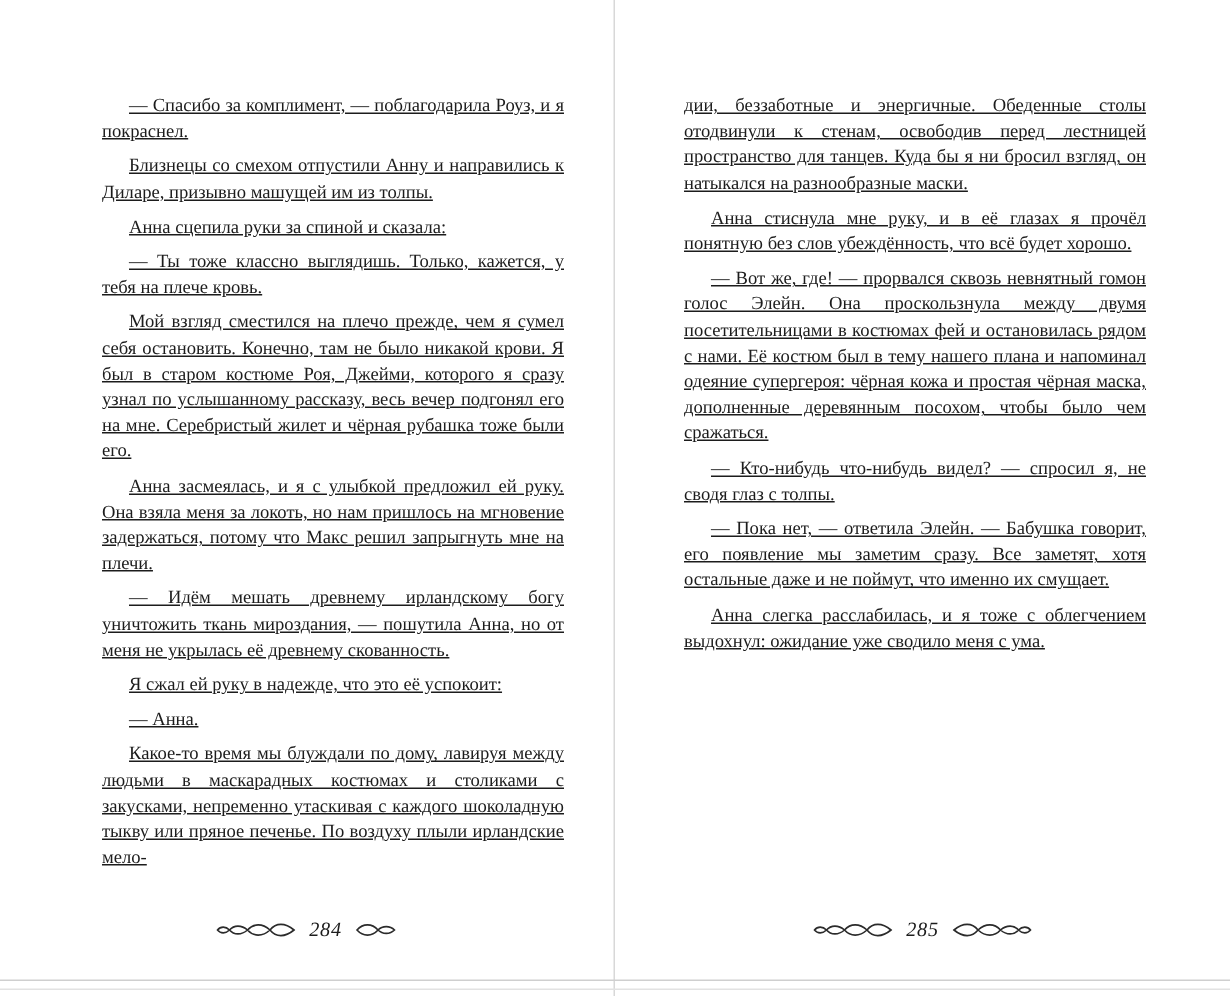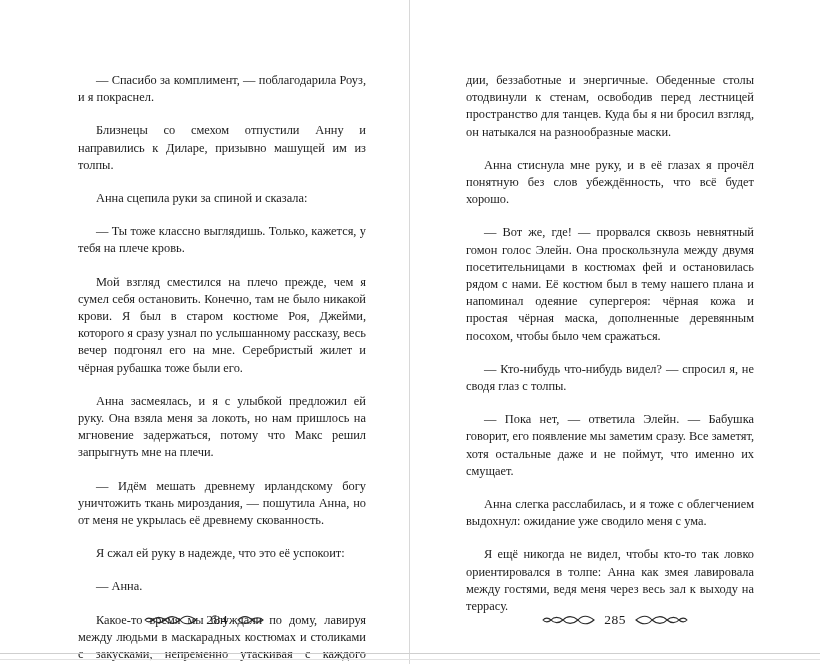--- a/index.html
+++ b/index.html
@@ -64,41 +64,43 @@
 
   .body-text {
     font-size: 12.4px;
     line-height: 17.2px;
     text-align: justify;
     text-justify: inter-word;
     hyphens: manual;
     color: #1c1c1c;
   }
   .body-text p {
-    margin: 16px;
+    margin: 6px;
     text-indent: 18px;
+    text-decoration: underline;
   }
   .body-text p.noindent {
     text-indent: 0;
   }
 
   .folio {
     position: absolute;
     bottom: 36px;
     width: 100%;
     text-align: center;
     font-size: 13px;
     letter-spacing: 0.5px;
     color: #1c1c1c;
   }
   .folio-row {
     display: flex;
     align-items: center;
     justify-content: center;
     gap: 8px;
+    font-style: italic;
   }
   .folio-num {
     font-size: 13.5px;
     font-family: "Liberation Serif", serif;
   }
   .orn {
     display: inline-block;
     line-height: 1;
     color: #2b2b2b;
   }
@@ -152,21 +154,20 @@
 
   <div class="page page-right">
     <div class="page-inner">
       <div class="body-text">
         <p class="noindent">дии, беззаботные и энергичные. Обеденные столы отодвинули к стенам, освободив перед лестницей пространство для танцев. Куда бы я ни бросил взгляд, он натыкался на разнообразные маски.</p>
         <p>Анна стиснула мне руку, и в её глазах я прочёл понятную без слов убеждённость, что всё будет хорошо.</p>
         <p>— Вот же, где! — прорвался сквозь невнятный гомон голос Элейн. Она проскользнула между двумя посетительницами в костюмах фей и остановилась рядом с нами. Её костюм был в тему нашего плана и напоминал одеяние супергероя: чёрная кожа и простая чёрная маска, дополненные деревянным посохом, чтобы было чем сражаться.</p>
         <p>— Кто-нибудь что-нибудь видел? — спросил я, не сводя глаз с толпы.</p>
         <p>— Пока нет, — ответила Элейн. — Бабушка говорит, его появление мы заметим сразу. Все заметят, хотя остальные даже и не поймут, что именно их смущает.</p>
         <p>Анна слегка расслабилась, и я тоже с облегчением выдохнул: ожидание уже сводило меня с ума.</p>
-        <p>Я ещё никогда не видел, чтобы кто-то так ловко ориентировался в толпе: Анна как змея лавировала между гостями, ведя меня через весь зал к выходу на террасу.</p>
       </div>
     </div>
 
     <div class="folio">
       <div class="folio-row">
         <span class="orn">
           <svg width="56" height="14" viewBox="0 0 56 14">
             <g fill="none" stroke="#2b2b2b" stroke-width="1.1">
               <path d="M54 7 C48 2, 42 2, 38 7 C42 12, 48 12, 54 7 Z"></path>
               <path d="M38 7 C33 2.5, 27 2.5, 23 7 C27 11.5, 33 11.5, 38 7 Z"></path>

